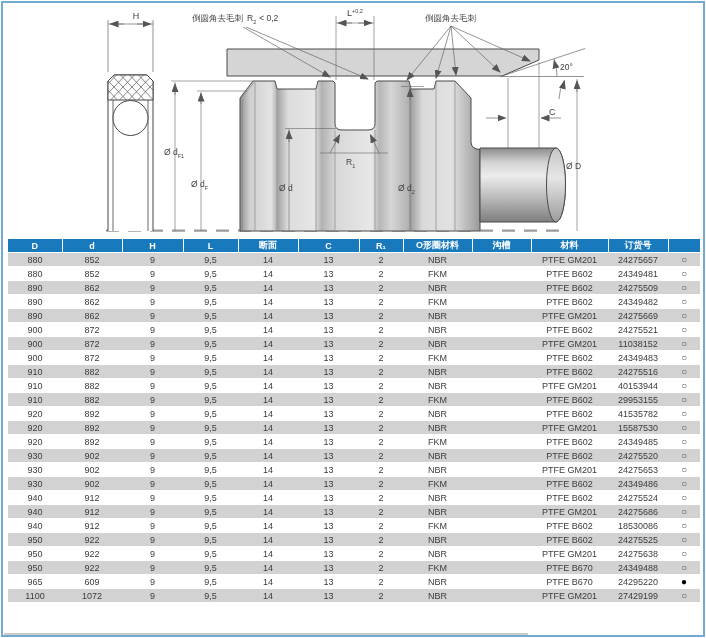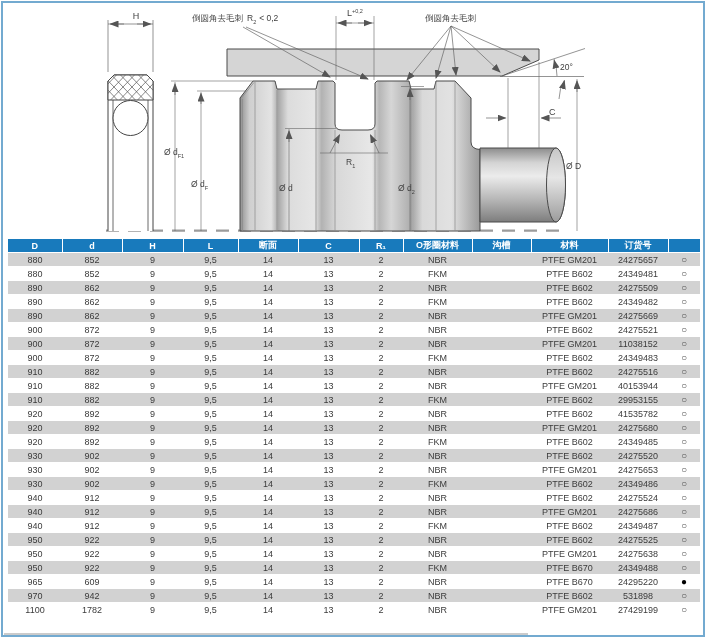--- a/index.html
+++ b/index.html
@@ -373,21 +373,21 @@
             <td>920</td>
             <td>892</td>
             <td>9</td>
             <td>9,5</td>
             <td>14</td>
             <td>13</td>
             <td>2</td>
             <td>NBR</td>
             <td></td>
             <td>PTFE GM201</td>
-            <td>24275680</td>
+            <td>15587530</td>
             <td class="dotcell">○</td>
           </tr>
           <tr>
             <td>920</td>
             <td>892</td>
             <td>9</td>
             <td>9,5</td>
             <td>14</td>
             <td>13</td>
             <td>2</td>
@@ -471,21 +471,21 @@
             <td>940</td>
             <td>912</td>
             <td>9</td>
             <td>9,5</td>
             <td>14</td>
             <td>13</td>
             <td>2</td>
             <td>FKM</td>
             <td></td>
             <td>PTFE B602</td>
-            <td>24349487</td>
+            <td>18530086</td>
             <td class="dotcell">○</td>
           </tr>
           <tr>
             <td>950</td>
             <td>922</td>
             <td>9</td>
             <td>9,5</td>
             <td>14</td>
             <td>13</td>
             <td>2</td>
@@ -531,36 +531,22 @@
             <td>14</td>
             <td>13</td>
             <td>2</td>
             <td>NBR</td>
             <td></td>
             <td>PTFE B670</td>
             <td>24295220</td>
             <td class="dotcell filled">●</td>
           </tr>
           <tr>
-            <td>970</td>
-            <td>942</td>
-            <td>9</td>
-            <td>9,5</td>
-            <td>14</td>
-            <td>13</td>
-            <td>2</td>
-            <td>NBR</td>
-            <td></td>
-            <td>PTFE B602</td>
-            <td>531898</td>
-            <td class="dotcell">○</td>
-          </tr>
-          <tr>
             <td>1100</td>
-            <td>1782</td>
+            <td>1072</td>
             <td>9</td>
             <td>9,5</td>
             <td>14</td>
             <td>13</td>
             <td>2</td>
             <td>NBR</td>
             <td></td>
             <td>PTFE GM201</td>
             <td>27429199</td>
             <td class="dotcell">○</td>

